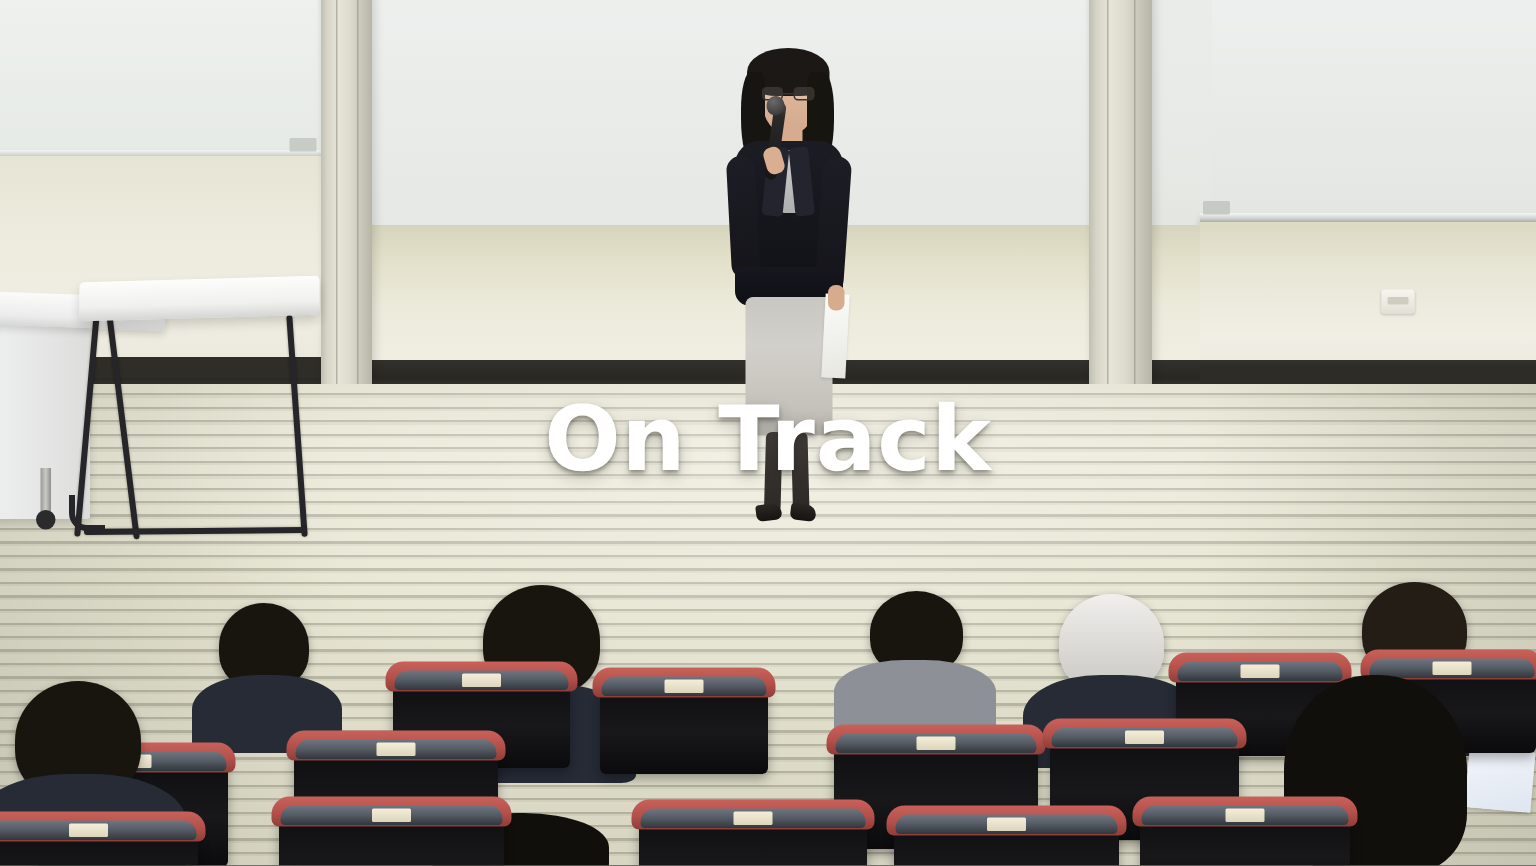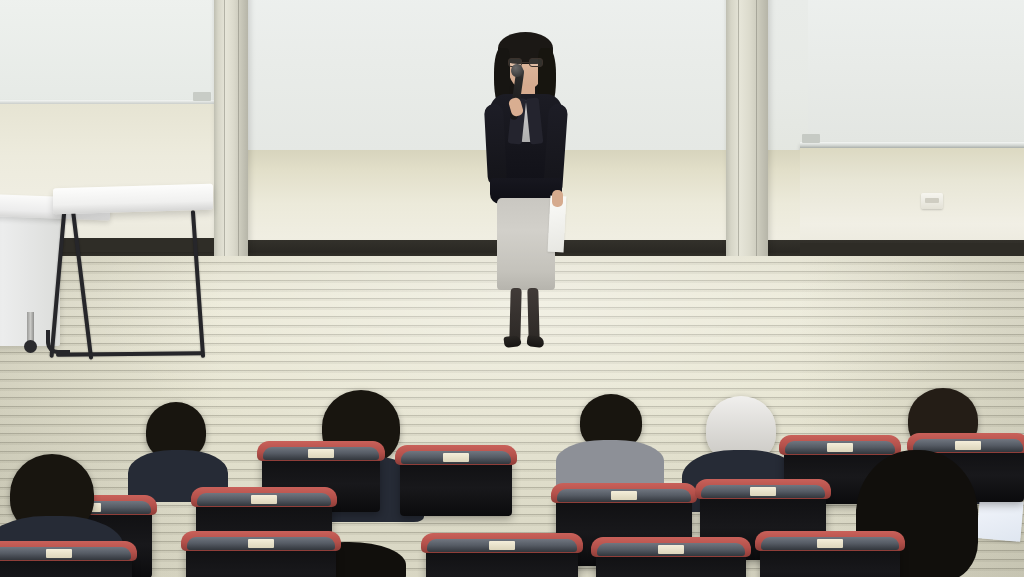--- a/index.html
+++ b/index.html
@@ -530,15 +530,16 @@
       <div class="seat" style="left:760px; top:148px; width:140px; height:58px;">
           <span class="rim"></span>
           <span class="band"></span>
           <span class="tag"></span>
         </div>
 
     </div>
   </div>
 
   <div class="title-wrap">
+    <span class="title-line">On Track</span>
   </div>
 
 </div>
 
 </body></html>

